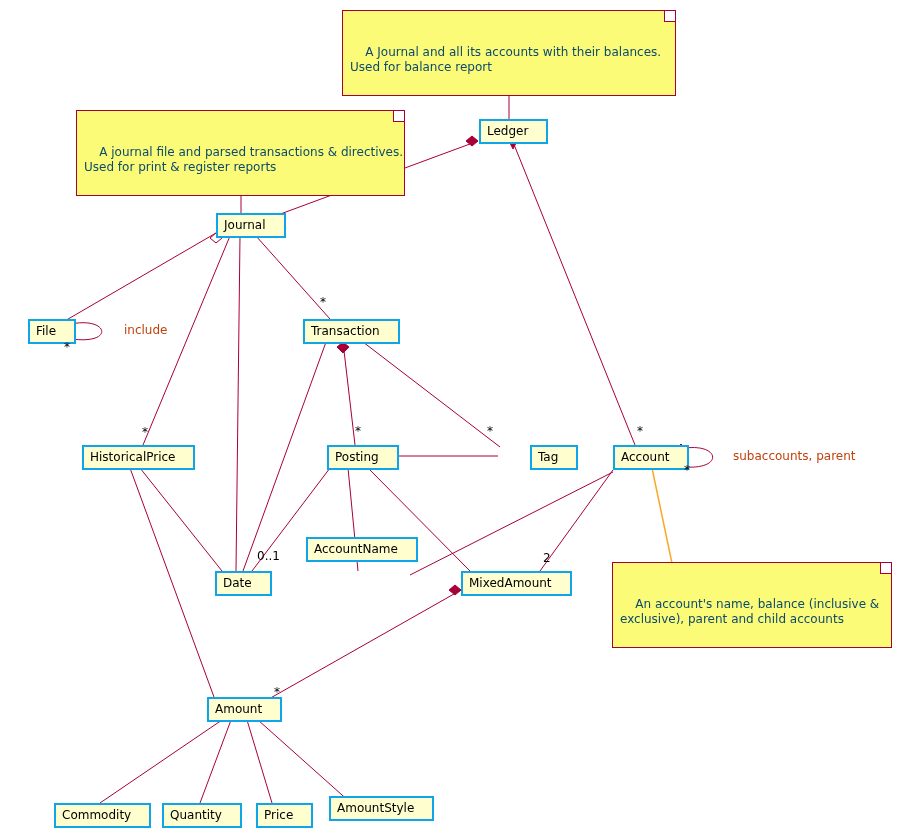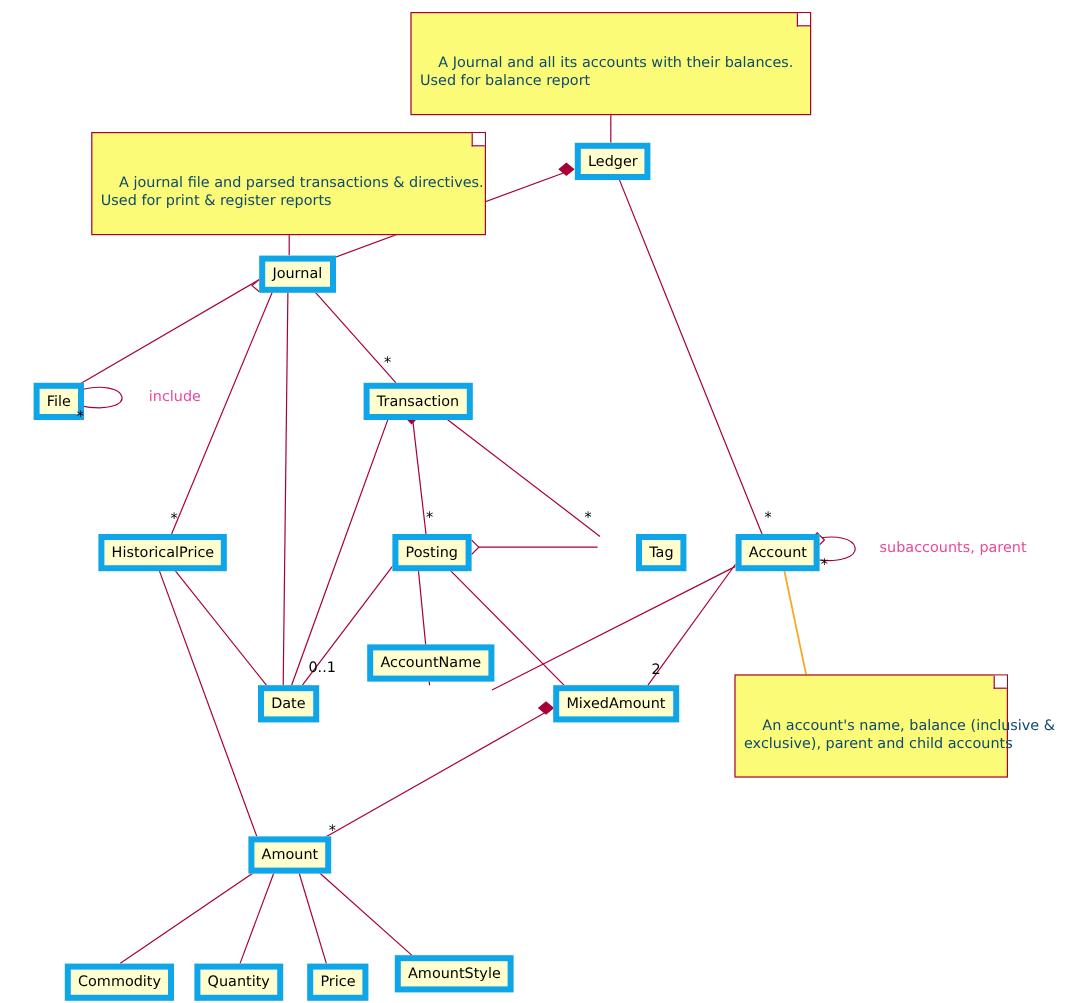--- a/index.html
+++ b/index.html
@@ -19,25 +19,25 @@
     position: absolute;
     left: 0;
     top: 0;
     width: 909px;
     height: 836px;
     pointer-events: none;
   }
   .node {
     position: absolute;
     background: #FEFECE;
-    border: 5px solid #0ea5e9;
+    border: 2px solid #0ea5e9;
     color: #000000;
     font-size: 12px;
     line-height: 14px;
-    padding: 3px 6px 4px 6px;
+    padding: 3px 18px 4px 6px;
     white-space: nowrap;
     box-sizing: border-box;
   }
   .note {
     position: absolute;
     background: #FBFB77;
     border: 1px solid #A80036;
     color: #0c4a6e;
     font-size: 12px;
     line-height: 15px;
@@ -57,21 +57,21 @@
   }
   .mult {
     position: absolute;
     font-size: 12px;
     color: #000000;
     white-space: nowrap;
   }
   .edgelabel {
     position: absolute;
     font-size: 12px;
-    color: #ec4899;
+    color: #c2410c;
     white-space: nowrap;
   }
 </style>
 </head>
 <body>
 
 <div id="canvas">
 
   <svg class="edges" viewBox="0 0 909 836">
     <g stroke="#A80036" fill="none" stroke-width="1">
@@ -200,21 +200,21 @@
   <div class="note" style="left:342px;top:10px;width:334px;">
     <span class="fold"></span>
     <span>A Journal and all its accounts with their balances.
 Used for balance report</span>
   </div>
   <div class="note" style="left:76px;top:110px;width:329px;">
     <span class="fold"></span>
     <span>A journal file and parsed transactions &amp; directives.
 Used for print &amp; register reports</span>
   </div>
-  <div class="note" style="left:612px;top:562px;width:228px;">
+  <div class="note" style="left:612px;top:562px;width:280px;">
     <span class="fold"></span>
     <span>An account's name, balance (inclusive &amp;
 exclusive), parent and child accounts</span>
   </div>
 
   <div class="mult" style="left:320px;top:295px;"><span>*</span></div>
   <div class="mult" style="left:64px;top:340px;"><span>*</span></div>
   <div class="mult" style="left:142px;top:425px;"><span>*</span></div>
   <div class="mult" style="left:355px;top:424px;"><span>*</span></div>
   <div class="mult" style="left:487px;top:424px;"><span>*</span></div>

